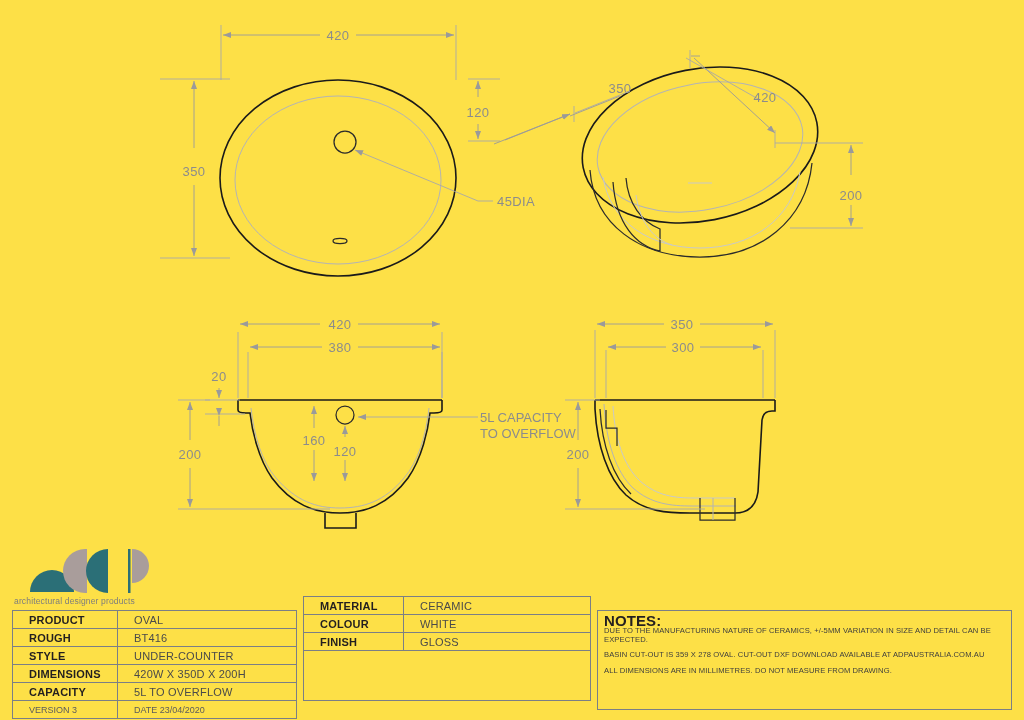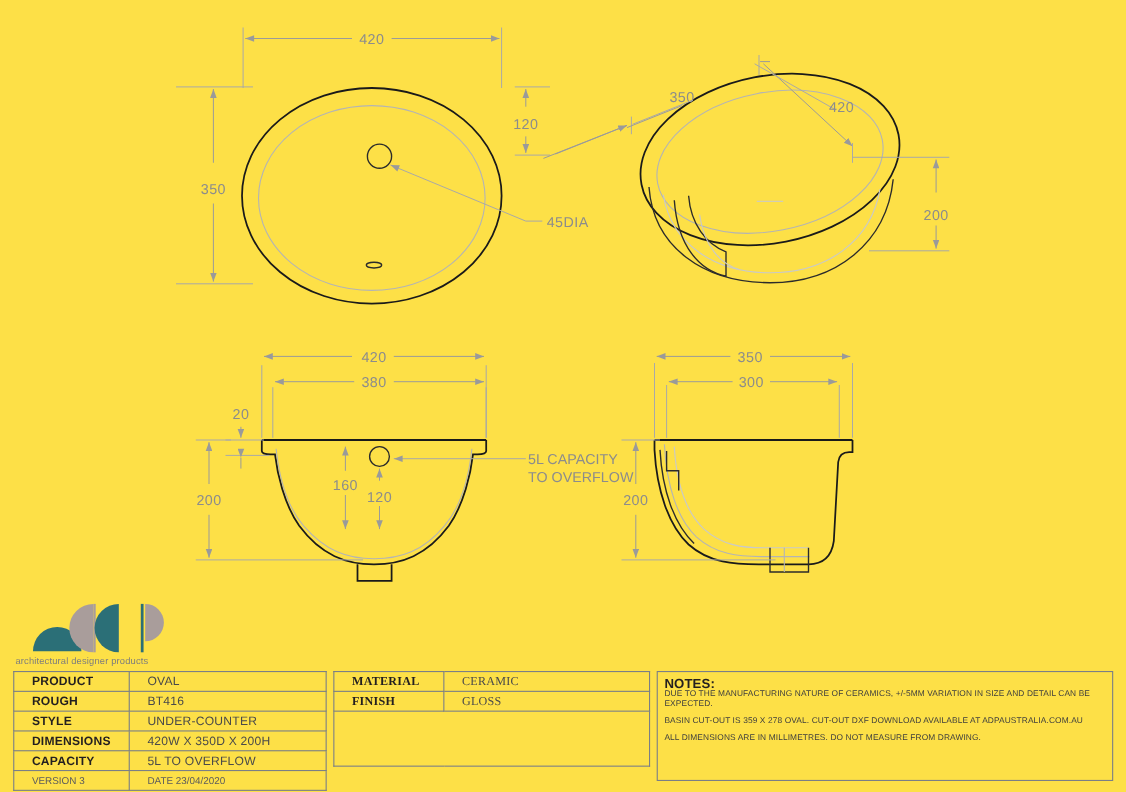--- a/index.html
+++ b/index.html
@@ -81,35 +81,35 @@
     vertical-align: middle;
     white-space: nowrap;
     overflow: hidden;
   }
   .tbl td.k { font-weight: bold; letter-spacing: 0.2px; }
   .tbl td.v { color: #4a4a4a; letter-spacing: 0.2px; }
   .tbl td.small { font-size: 9px; font-weight: normal; color: #5c5c5c; }
   .tbl td.blank { border-left: 1px solid #7b7f86; border-right: 1px solid #7b7f86; }
 
   #tbl-left  { left: 12px;  top: 610px; width: 285px; }
-  #tbl-mid   { left: 303px; top: 610px; width: 288px; font-family: Liberation Serif, serif; }
+  #tbl-mid   { left: 303px; top: 596px; width: 288px; }
 
   #notes-box {
     position: absolute;
     left: 597px;
     top: 610px;
     width: 415px;
     height: 100px;
     border: 1px solid #7b7f86;
     box-sizing: border-box;
     padding: 5px 6px 0 6px;
     overflow: hidden;
   }
   #notes-title {
-    font-size: 12px;
+    font-size: 15px;
     font-weight: bold;
     color: #231f20;
     letter-spacing: 0.1px;
     line-height: 10px;
   }
   .note-line {
     font-size: 7.6px;
     color: #3d3d3d;
     line-height: 9.2px;
     letter-spacing: 0.1px;
@@ -345,20 +345,24 @@
     <colgroup>
         <col style="width:100px">
         <col>
       </colgroup>
     <tbody>
       <tr>
         <td class="k">MATERIAL</td>
         <td class="v">CERAMIC</td>
       </tr>
       <tr>
+        <td class="k">COLOUR</td>
+        <td class="v">WHITE</td>
+      </tr>
+      <tr>
         <td class="k">FINISH</td>
         <td class="v">GLOSS</td>
       </tr>
       <tr>
         <td class="blank" colspan="2" style="height:49px"></td>
       </tr>
     </tbody>
   </table>
 
   <div id="notes-box">

